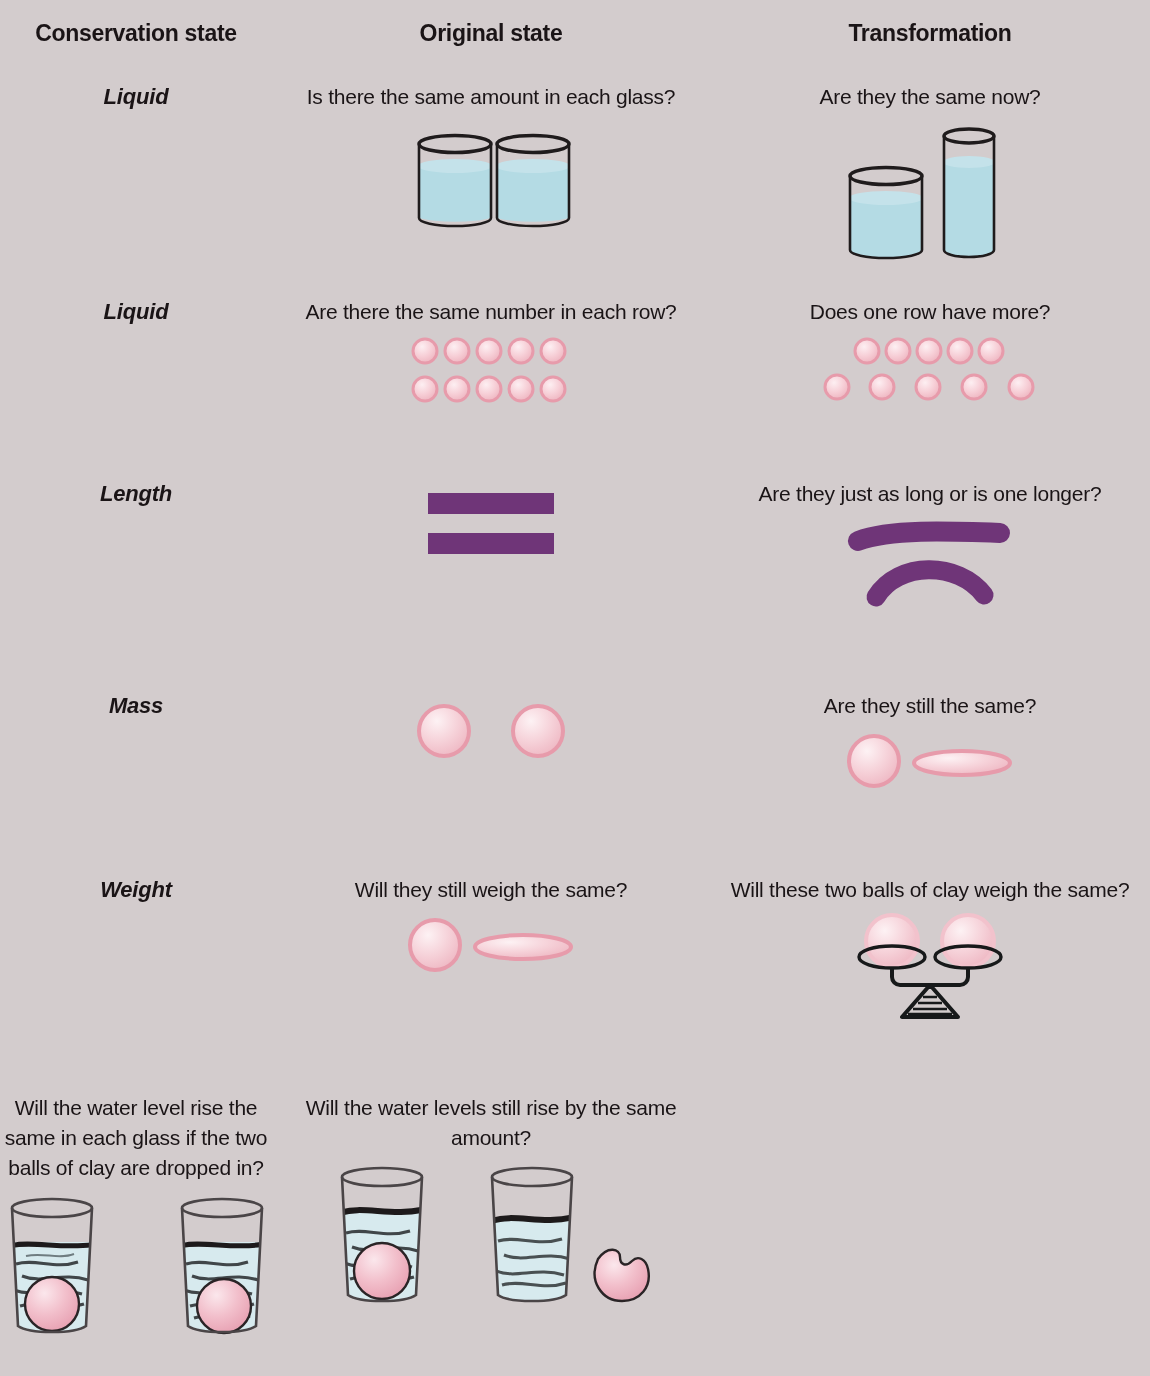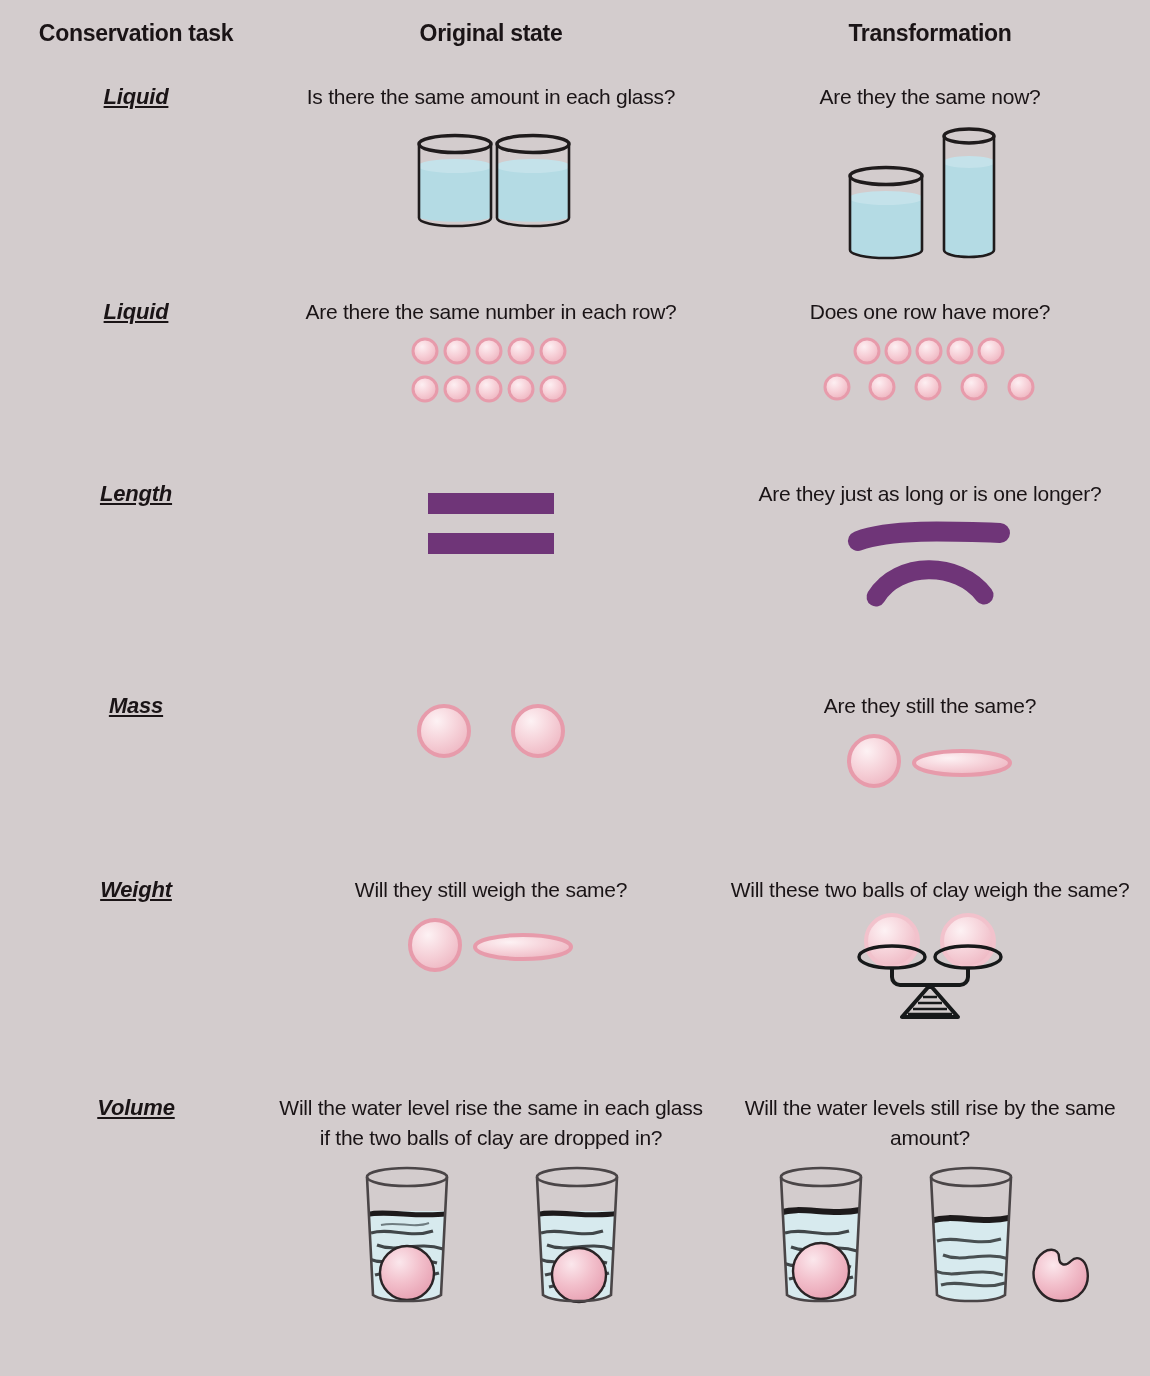--- a/index.html
+++ b/index.html
@@ -19,40 +19,40 @@
   }
   .hdr{
     font-size:23px;font-weight:bold;letter-spacing:-0.3px;
     display:flex;align-items:center;justify-content:center;
     padding-bottom:6px;
   }
   .hdr.left{justify-content:center;}
   .rowlabel{
     font-size:22px;font-weight:bold;font-style:italic;
     display:flex;align-items:flex-start;justify-content:center;
-    padding-top:12px;letter-spacing:-0.2px;text-decoration:underline;
+    padding-top:12px;letter-spacing:-0.2px;
   }
   .cell{
     display:flex;flex-direction:column;align-items:center;
     padding-top:10px;
   }
   .q{
     font-size:21px;line-height:1.44;text-align:center;
     letter-spacing:-0.25px;max-width:420px;
   }
   .q.wide{max-width:500px;}
   .art{margin-top:10px;display:flex;align-items:flex-end;justify-content:center;}
   svg{display:block;overflow:visible;}
 </style>
 </head>
 <body>
 
 <div class="grid">
 
-  <div class="hdr left">Conservation task</div>
+  <div class="hdr left">Conservation state</div>
   <div class="hdr">Original state</div>
   <div class="hdr">Transformation</div>
 
   <div class="rowlabel">Liquid</div>
 
   <div class="cell">
     <div class="q">Is there the same amount in each glass?</div>
     <div class="art">
       <svg width="180" height="110" viewBox="0 0 180 110" aria-hidden="true">
         <defs>
@@ -226,21 +226,20 @@
         <ellipse cx="42" cy="42" rx="33" ry="11" fill="none" stroke="#17191a" stroke-width="3.4"></ellipse>
         <ellipse cx="118" cy="42" rx="33" ry="11" fill="none" stroke="#17191a" stroke-width="3.4"></ellipse>
         <path d="M42,52 L42,62 a8,8 0 0 0 8,8 L110,70 a8,8 0 0 0 8,-8 L118,52" fill="none" stroke="#17191a" stroke-width="4"></path>
         <path d="M80,70 L80,74" stroke="#17191a" stroke-width="4"></path>
         <path d="M80,70 L52,102 L108,102 Z" fill="none" stroke="#17191a" stroke-width="4" stroke-linejoin="round"></path>
         <path d="M68,88 L92,88 M63,94 L97,94 M73,82 L87,82 M58,99 L102,99" stroke="#17191a" stroke-width="2.4"></path>
       </svg>
     </div>
   </div>
 
-  <div class="rowlabel">Volume</div>
 
   <div class="cell">
     <div class="q wide">Will the water level rise the same in each glass if the two balls of clay are dropped in?</div>
     <div class="art">
       <svg width="280" height="150" viewBox="0 0 280 150" aria-hidden="true">
         <defs>
           <clipPath id="gA">
               <path d="M16,14 L22,132 a36,9 0 0 0 68,0 L96,14 Z"></path>
             </clipPath>
           <clipPath id="gB">

